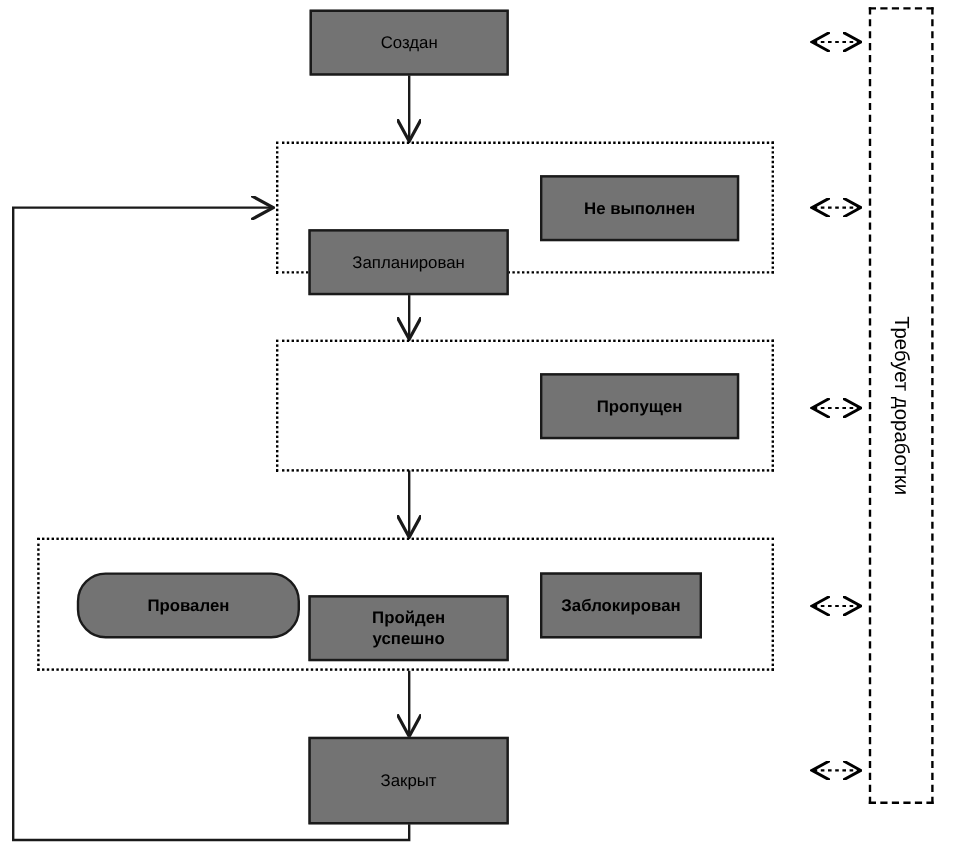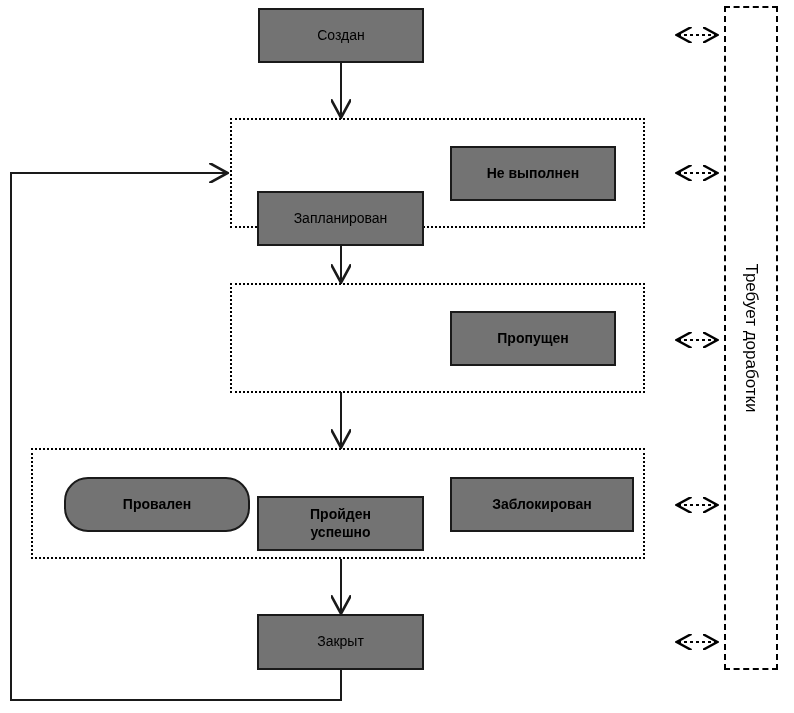--- a/index.html
+++ b/index.html
@@ -108,21 +108,21 @@
   <div class="state-box bold" style="left:450px; top:146px; width:166px; height:55px;">Не выполнен</div>
 
 
   <div class="state-box bold" style="left:450px; top:311px; width:166px; height:55px;">Пропущен</div>
 
   <div class="state-box bold" style="left:64px; top:477px; width:186px; height:55px;border-radius:24px;">Провален</div>
 
   <div class="state-box bold" style="left:257px; top:496px; width:167px; height:55px; white-space:pre-line;">Пройден
 успешно</div>
 
-  <div class="state-box bold" style="left:450px; top:477px; width:184px; height:55px;">Заблокирован</div>
+  <div class="state-box bold" style="left:450px; top:477px; width:135px; height:55px;">Заблокирован</div>
 
-  <div class="state-box" style="left:257px; top:614px; width:167px; height:56px;">Закрыт</div>
+  <div class="state-box" style="left:257px; top:614px; width:167px; height:73px;">Закрыт</div>
 
   <div class="rework-panel" style="left:724px; top:6px; width:54px; height:664px;"></div>
 
   <div class="rework-label" style="left:751px; top:338px; transform: translate(-50%,-50%) rotate(90deg);">Требует доработки</div>
 
 </div>
 
 </body></html>

